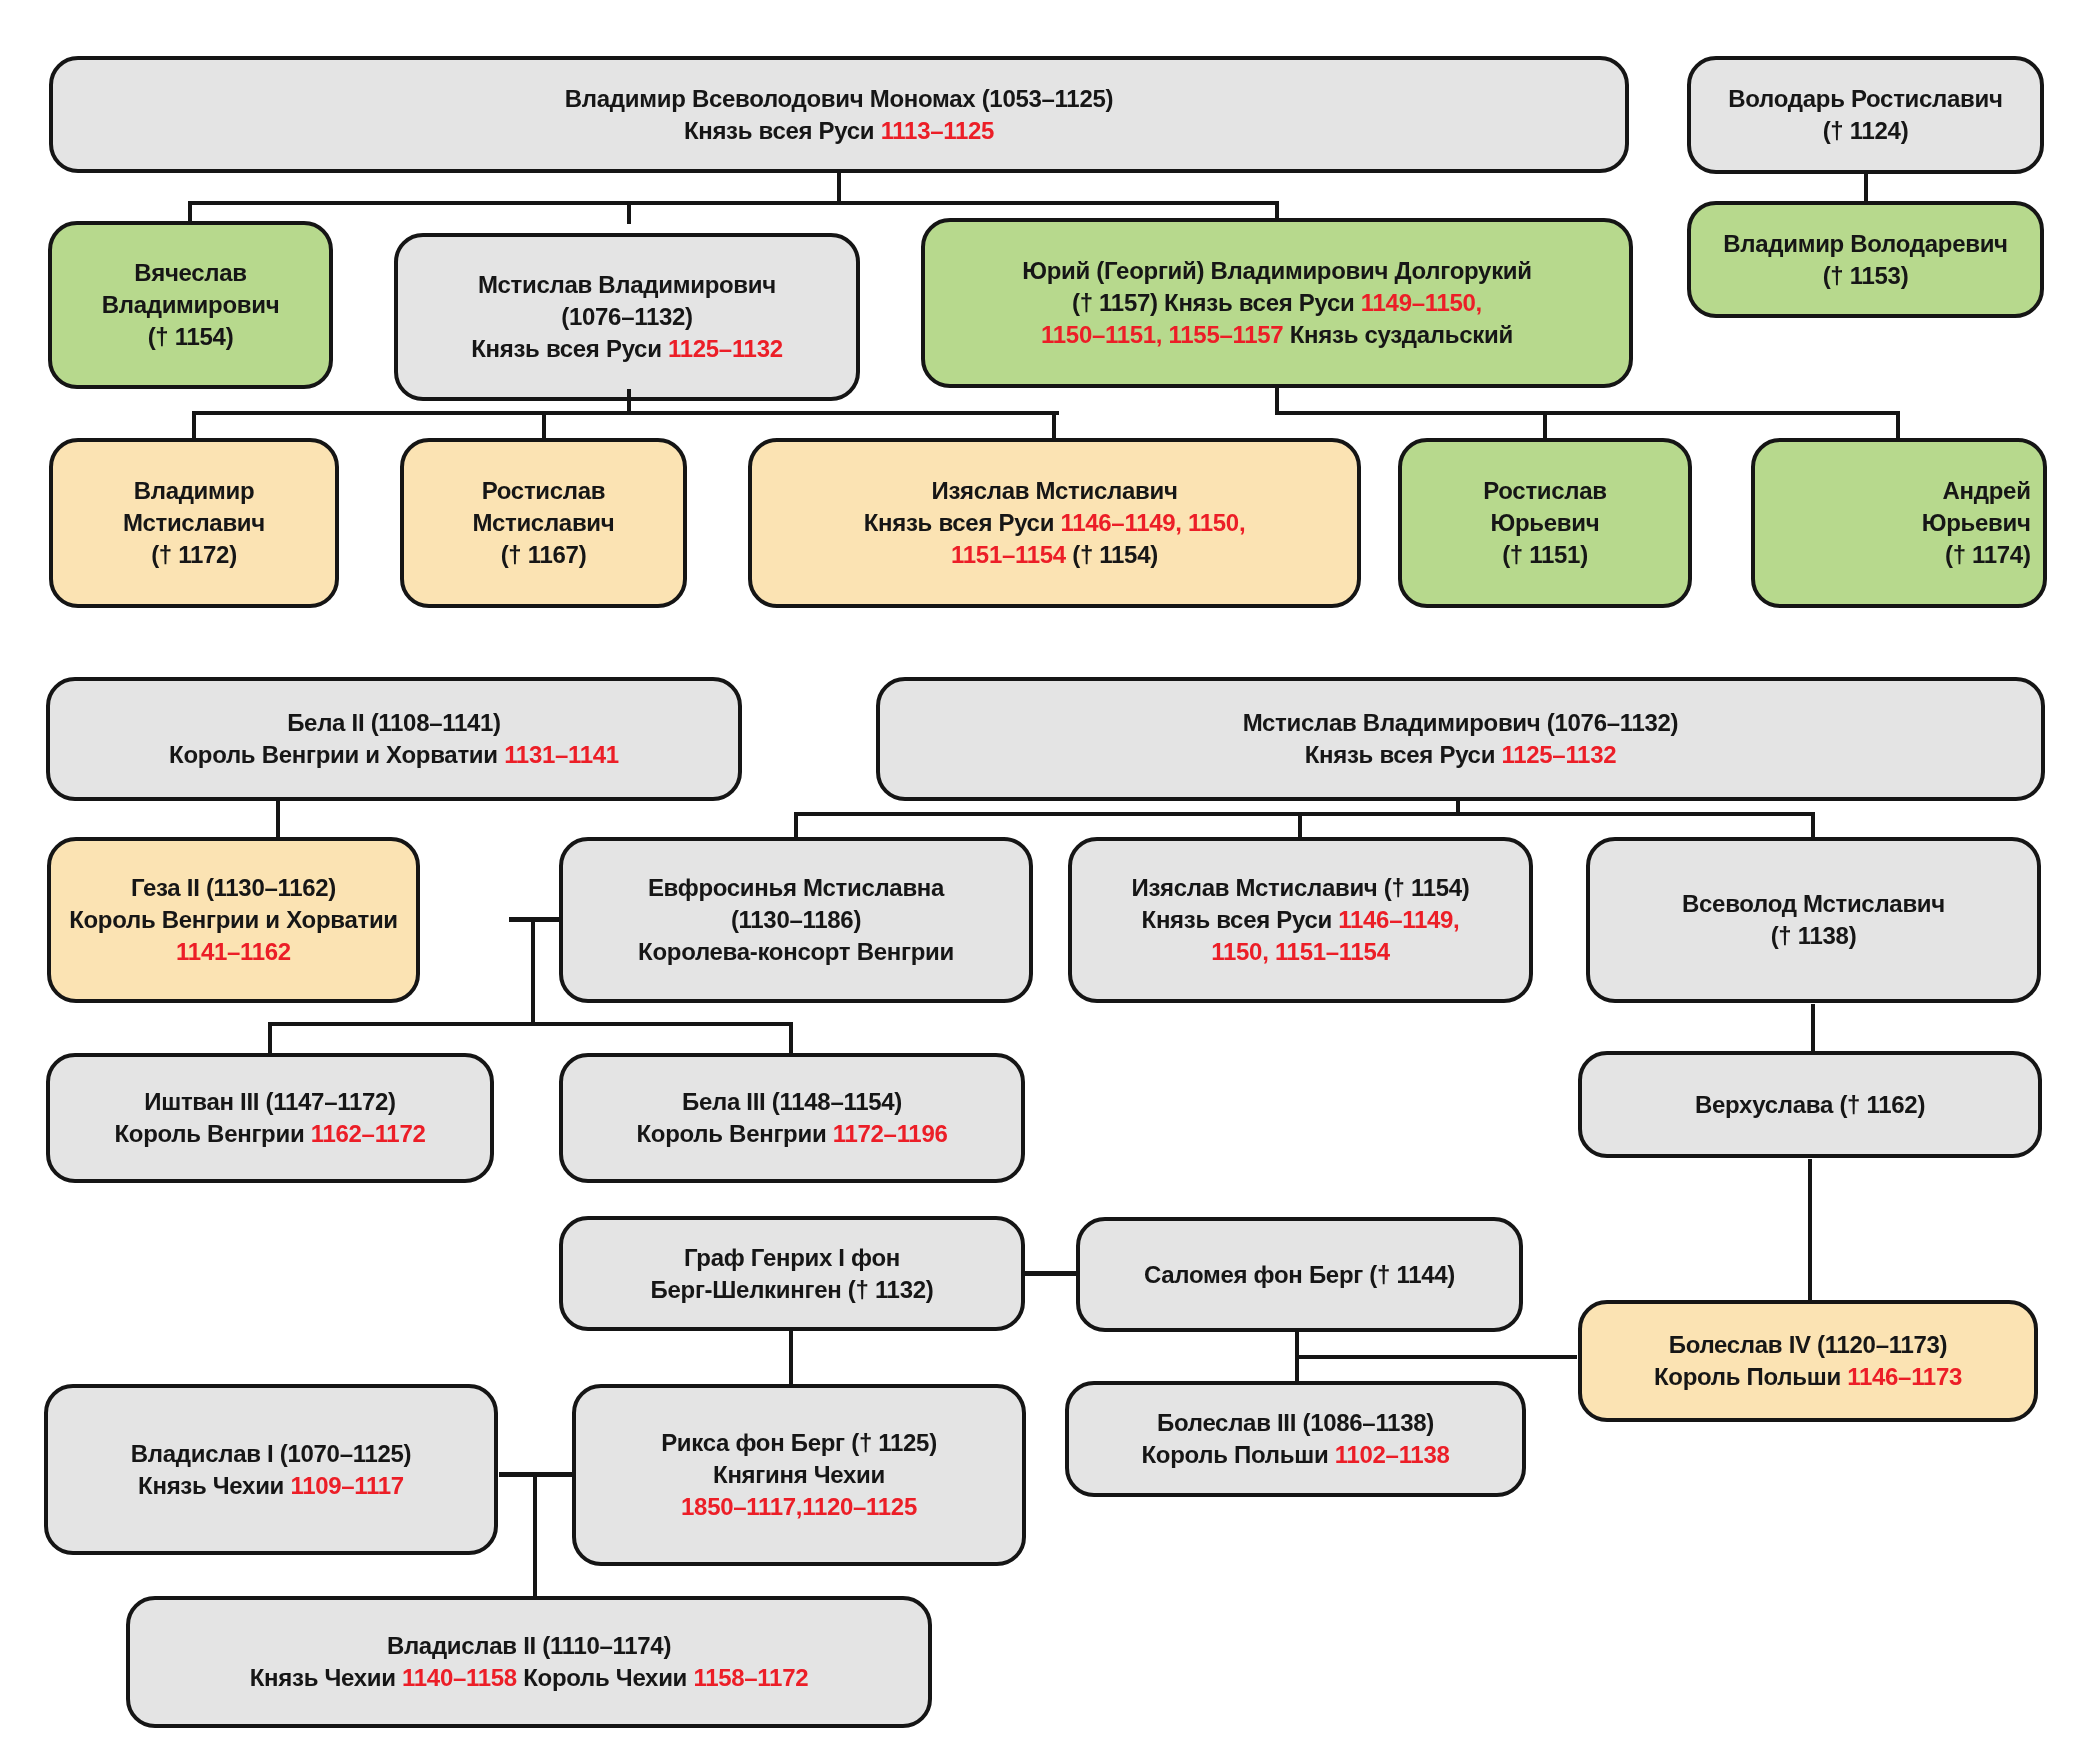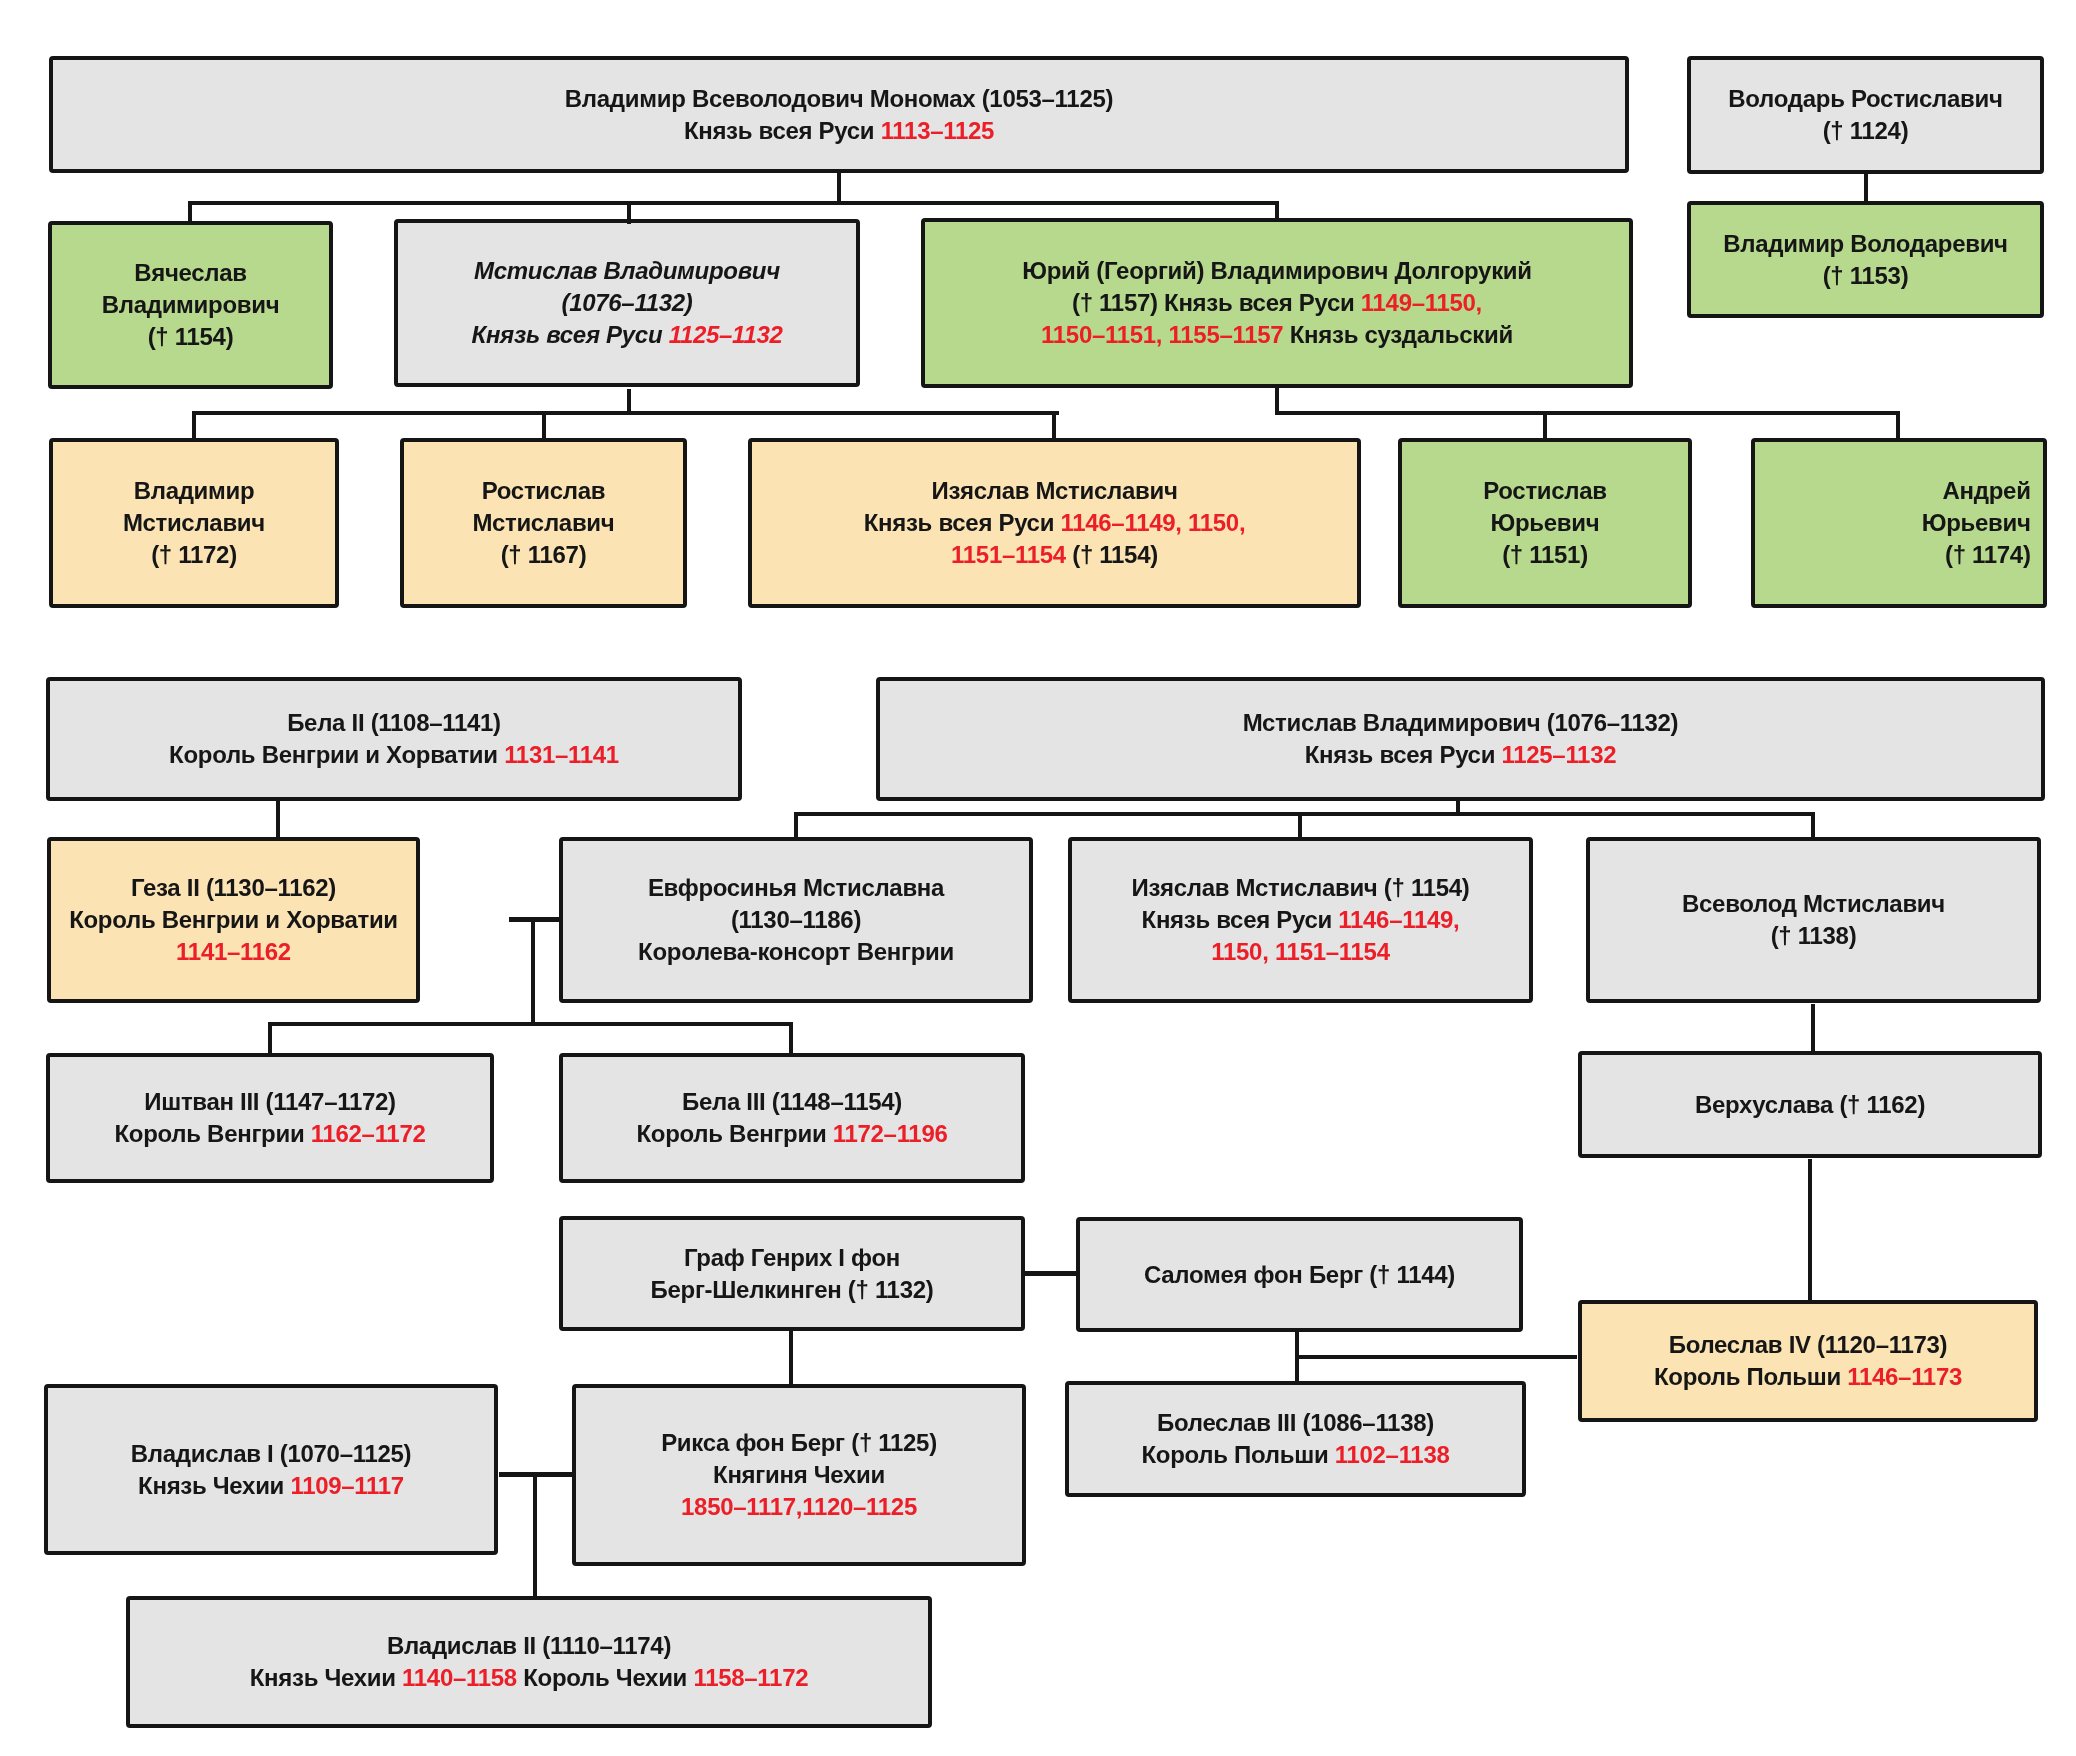--- a/index.html
+++ b/index.html
@@ -7,21 +7,21 @@
     position:relative;
     width:2077px;height:1756px;
     background:var(--bg,#ffffff);
     font-family:"Liberation Sans","DejaVu Sans",sans-serif;
     overflow:hidden;
   }
   .node{
     position:absolute;
     box-sizing:border-box;
     border:4.1px solid var(--line,#151515);
-    border-radius:4px;
+    border-radius:29px;
     display:flex;
     flex-direction:column;
     justify-content:center;
     align-items:center;
     text-align:center;
     font-weight:700;
     font-size:24px;
     line-height:1.32;
     letter-spacing:-0.3px;
     color:var(--text,#161616);
@@ -48,21 +48,21 @@
     </div>
     <div class="node green" style="left: 1687px; top: 201px; width: 357px; height: 117px;">
       <div class="ln"><span>Владимир Володаревич</span></div>
       <div class="ln"><span>(† 1153)</span></div>
     </div>
     <div class="node green" style="left: 48px; top: 221px; width: 285px; height: 168px;">
       <div class="ln"><span>Вячеслав</span></div>
       <div class="ln"><span>Владимирович</span></div>
       <div class="ln"><span>(† 1154)</span></div>
     </div>
-    <div class="node gray" style="left: 394px; top: 219px; width: 466px; height: 168px; font-style: italic;">
+    <div class="node gray" style="left: 394px; top: 233px; width: 466px; height: 168px;">
       <div class="ln"><span>Мстислав Владимирович</span></div>
       <div class="ln"><span>(1076–1132)</span></div>
       <div class="ln"><span>Князь всея Руси </span><span class="red">1125–1132</span></div>
     </div>
     <div class="node green" style="left: 921px; top: 218px; width: 712px; height: 170px;">
       <div class="ln"><span>Юрий (Георгий) Владимирович Долгорукий</span></div>
       <div class="ln"><span>(† 1157) Князь всея Руси </span><span class="red">1149–1150,</span></div>
       <div class="ln"><span class="red">1150–1151, 1155–1157</span><span> Князь суздальский</span></div>
     </div>
     <div class="node orange" style="left: 49px; top: 438px; width: 290px; height: 170px;">

